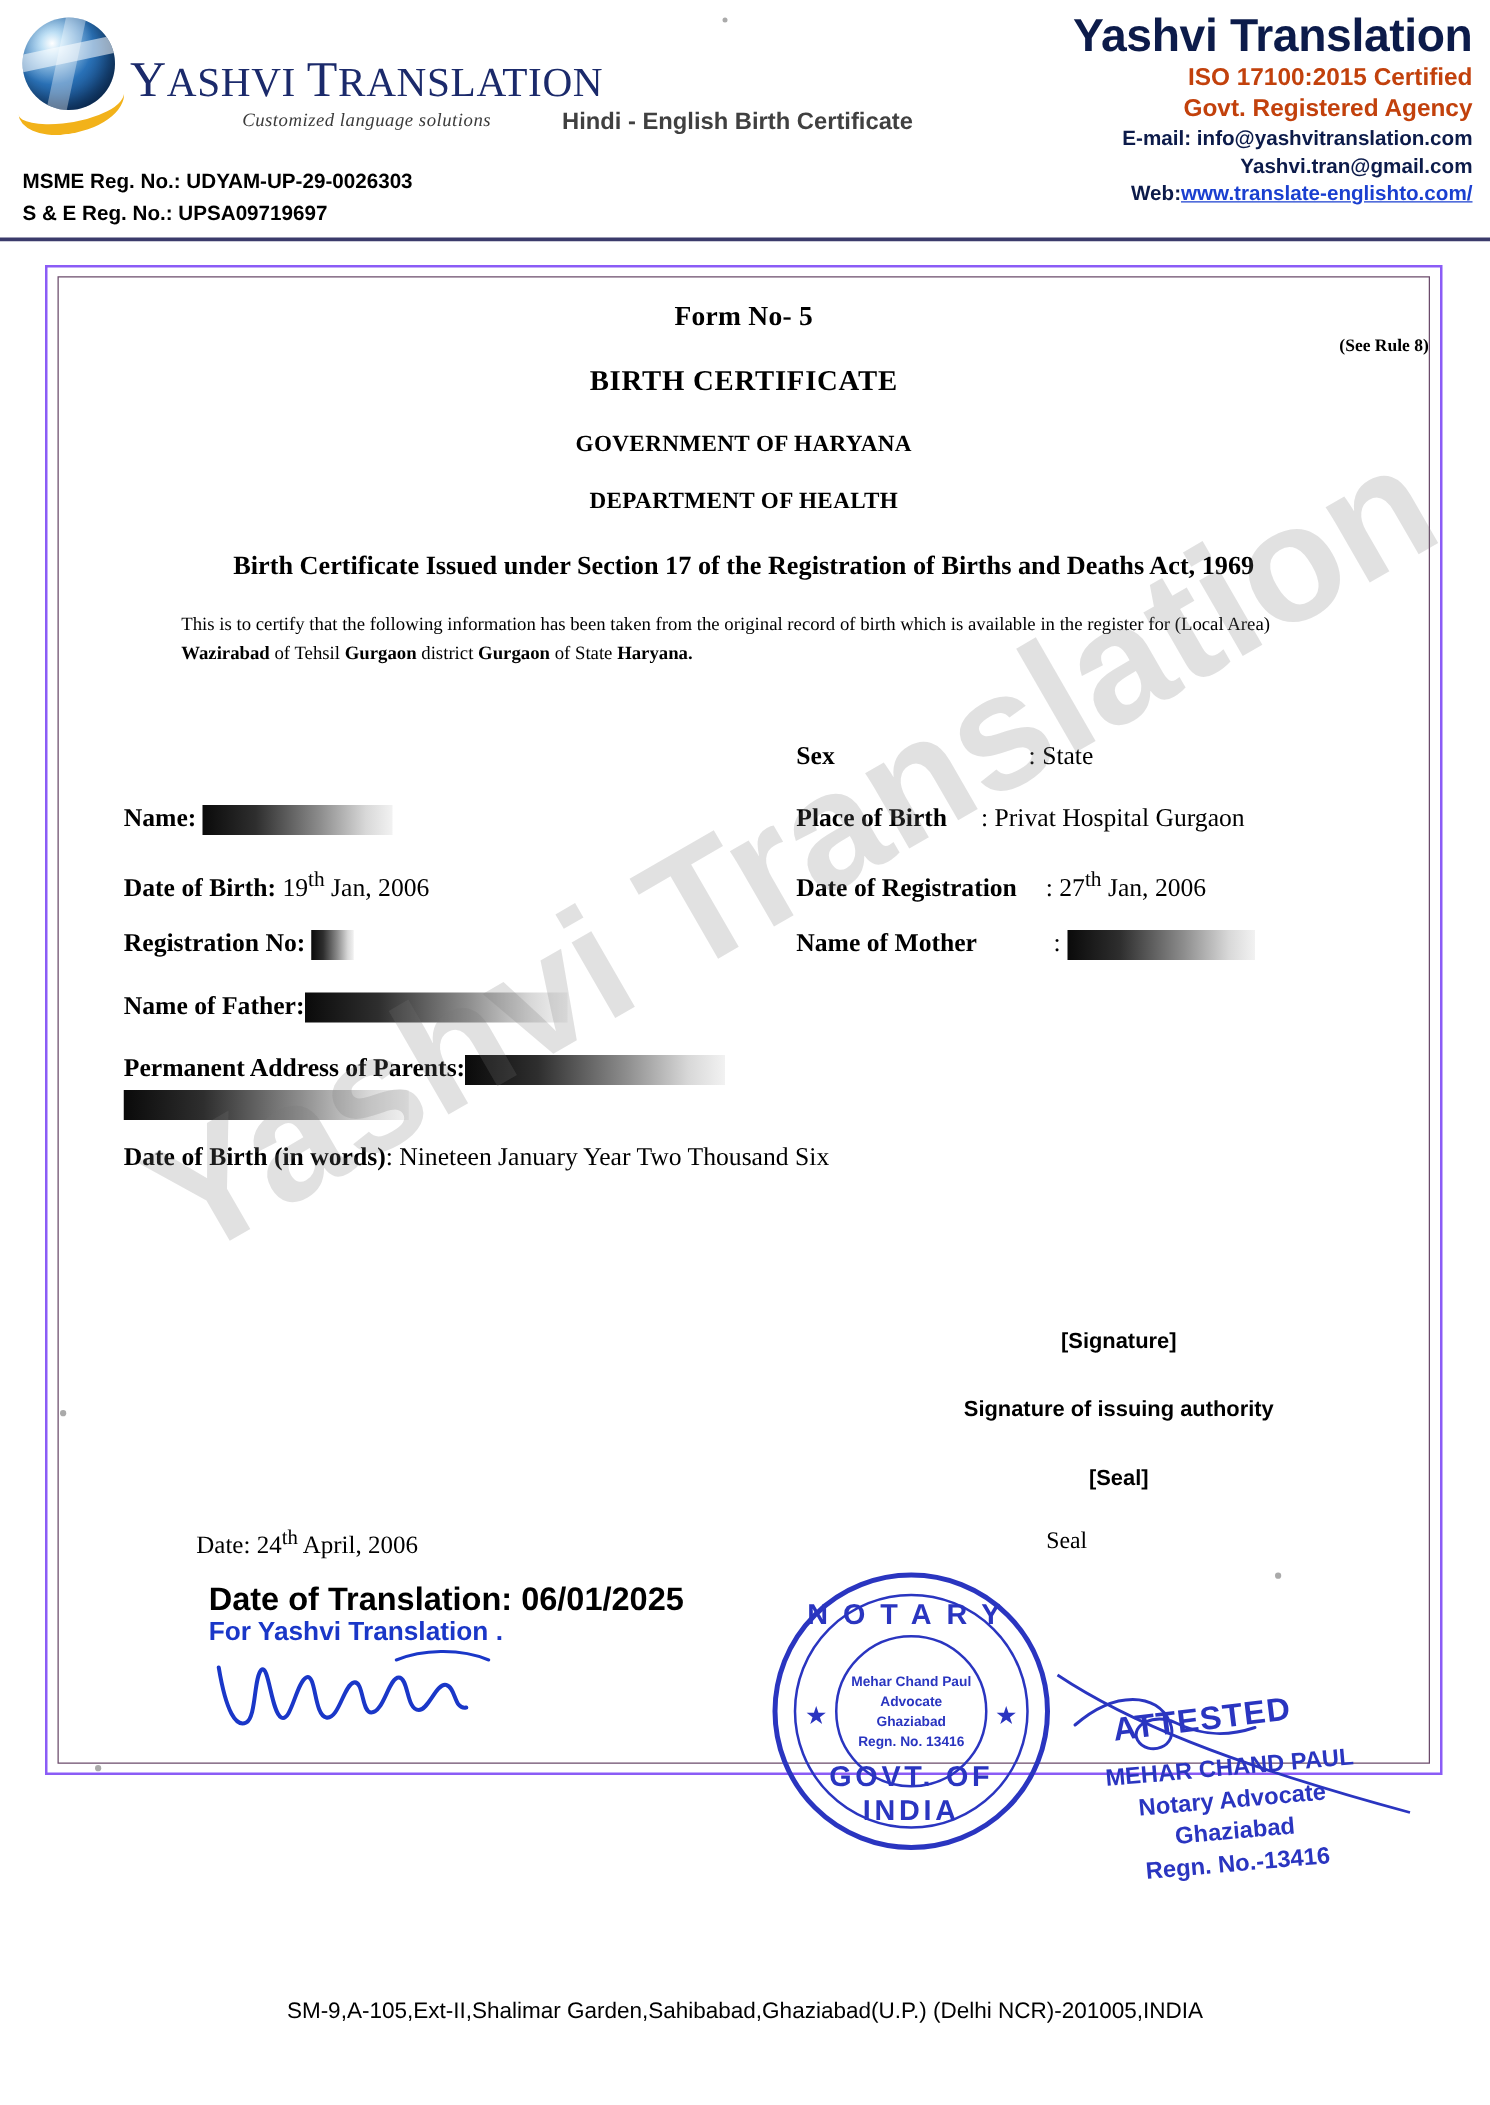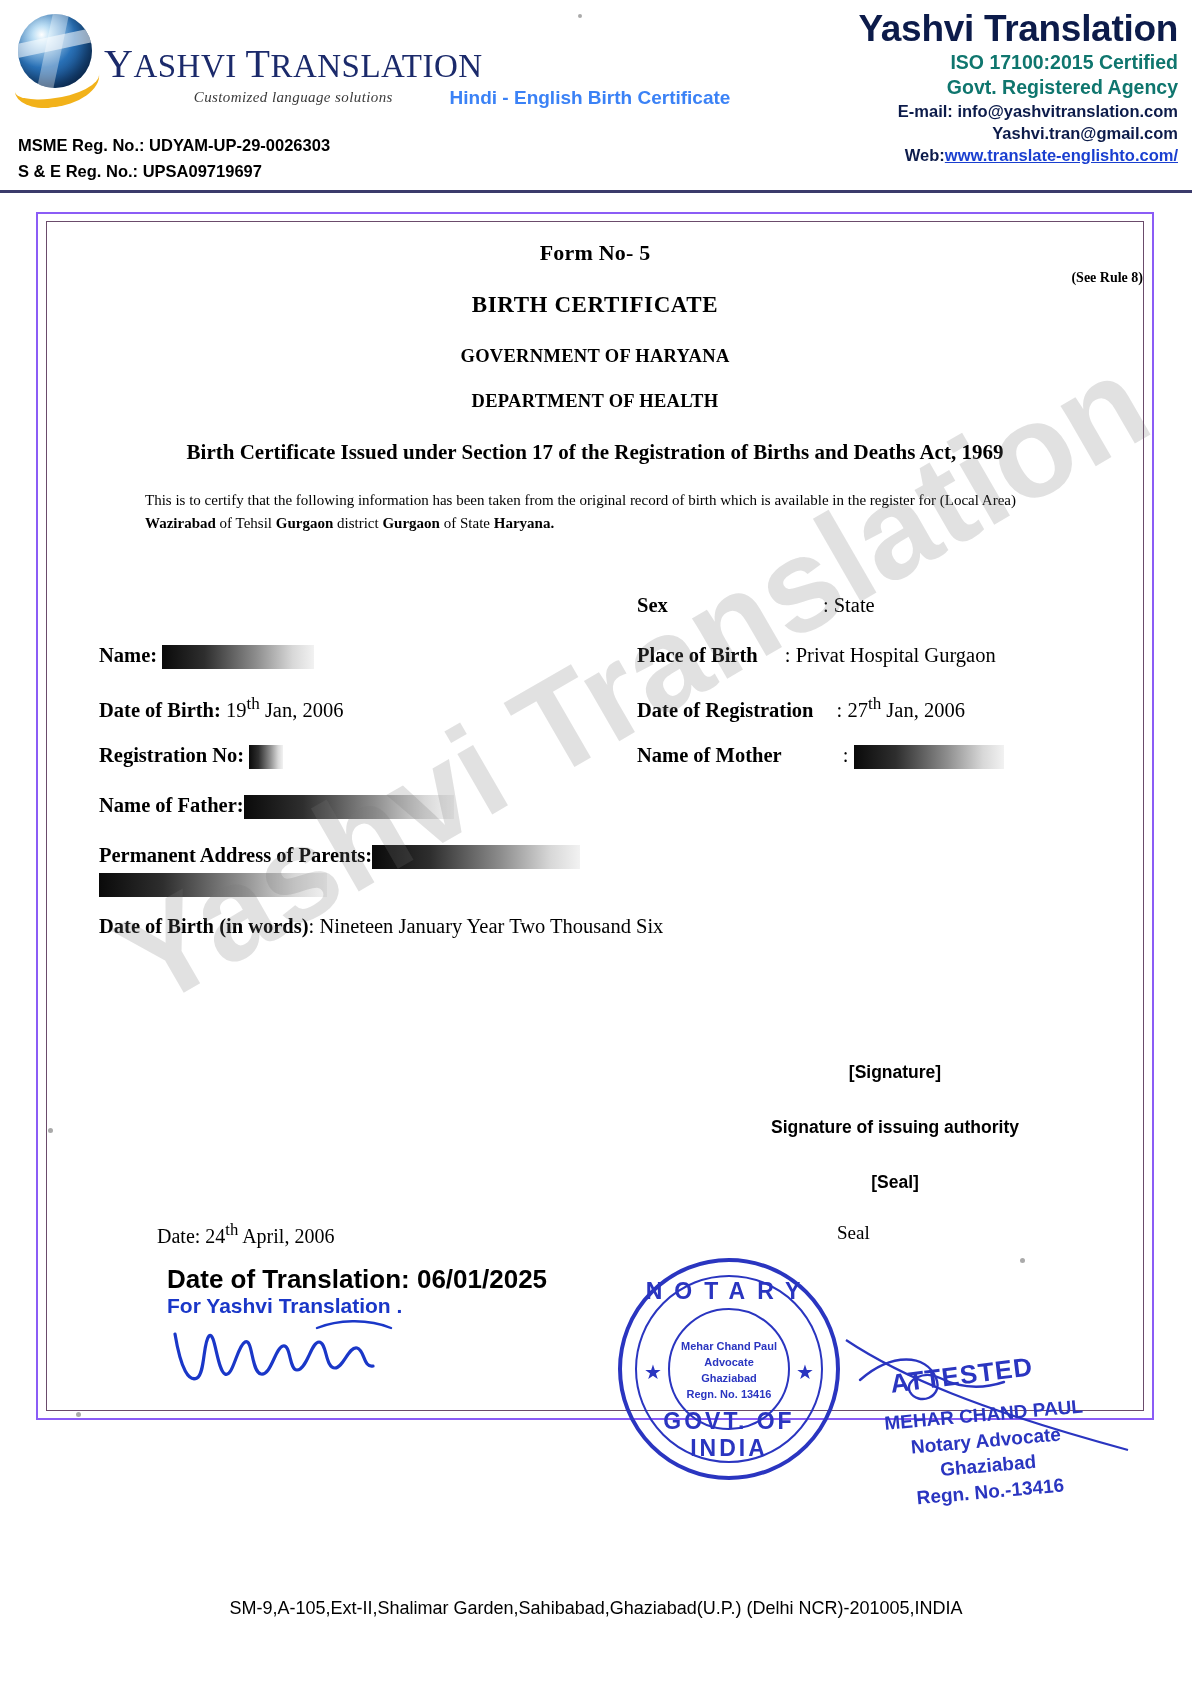--- a/index.html
+++ b/index.html
@@ -98,41 +98,41 @@
   }
   .doc-type {
     position: absolute;
     left: 380px;
     top: 86px;
     width: 420px;
     text-align: center;
     font-family: "Liberation Sans", sans-serif;
     font-size: 19px;
     font-weight: bold;
-    color: #3b82f6;
+    color: #404040;
     line-height: 1.25;
   }
   .brand-right {
     position: absolute;
     right: 14px;
     top: 8px;
     text-align: right;
   }
   .br-title {
     font-family: "Liberation Sans", sans-serif;
     font-size: 37px;
     font-weight: bold;
     color: #0c1b4a;
     letter-spacing: -.3px;
   }
   .br-line {
     font-family: "Liberation Sans", sans-serif;
     font-size: 19.5px;
     font-weight: bold;
-    color: #0f766e;
+    color: #c2410c;
     line-height: 1.28;
   }
   .br-small {
     font-family: "Liberation Sans", sans-serif;
     font-size: 16.5px;
     font-weight: bold;
     color: #0c1b4a;
     line-height: 1.35;
   }
   .br-small a, .br-web a {

